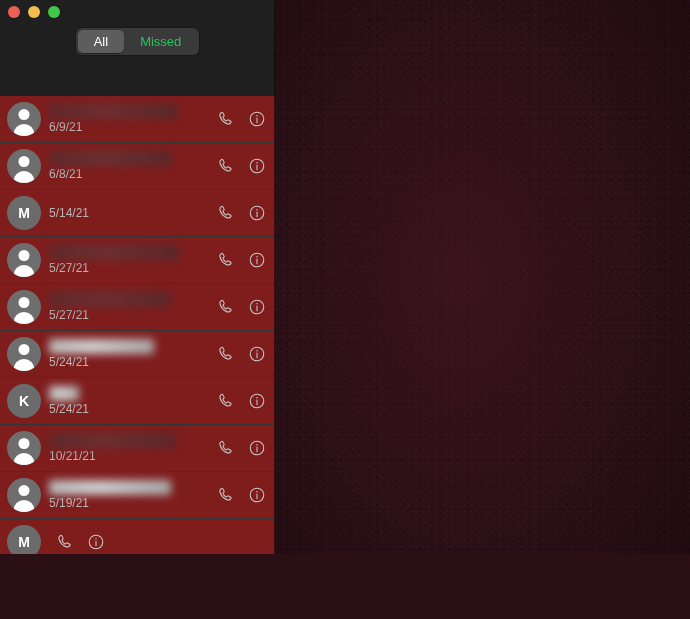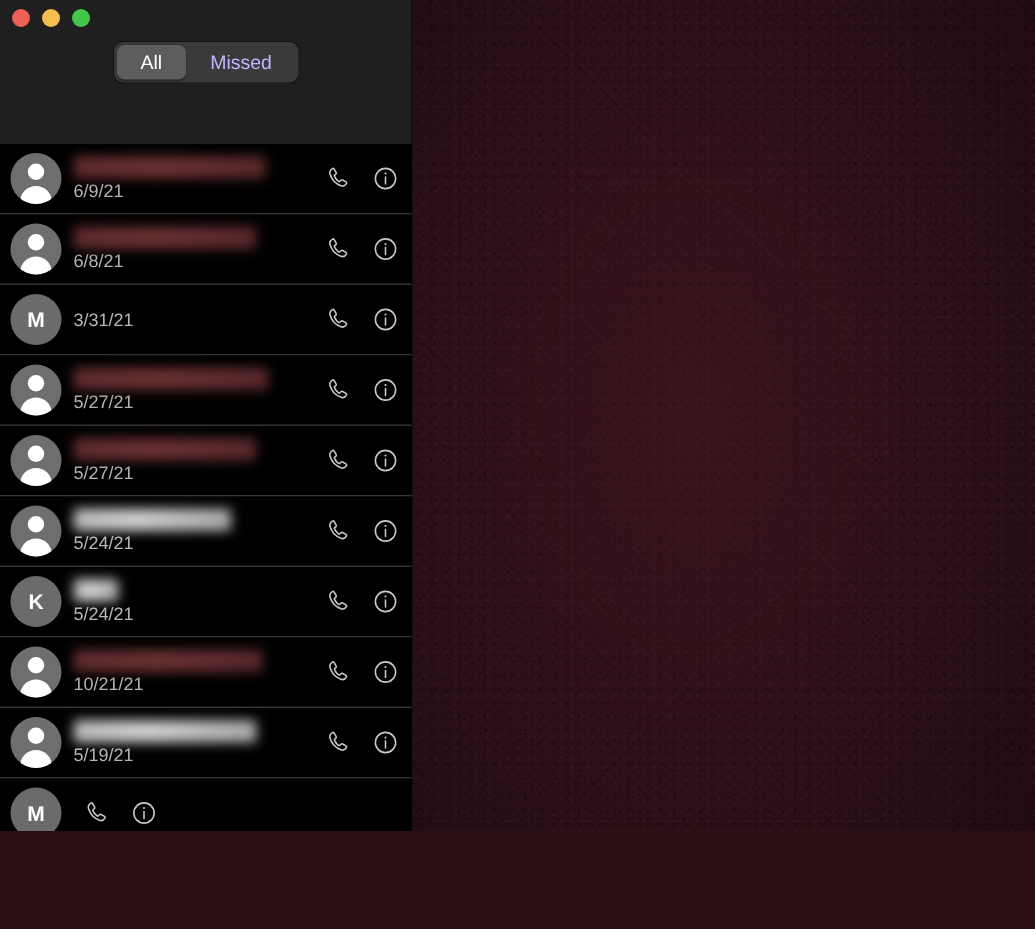--- a/index.html
+++ b/index.html
@@ -60,21 +60,21 @@
   .light.min{background:#f5bd4f;}
   .light.max{background:#43c74a;}
 
   
   .seg-wrap{display:flex;justify-content:center;margin-top:4px;}
   .segmented{
     display:flex;background:#3a3a3a;border-radius:6px;
     padding:2px;box-shadow:0 0 0 .5px rgba(0,0,0,.5);
   }
   .seg-btn{
-    font-size:13px;line-height:1;color:#c4b5fd;
+    font-size:13px;line-height:1;color:#22c55e;
     padding:5px 16px;border-radius:5px;border:none;background:transparent;
     font-family:"Liberation Sans","DejaVu Sans",sans-serif;
     cursor:default;white-space:nowrap;
   }
   .seg-btn.active{
     background:#5d5d5d;
     box-shadow:0 .5px 1px rgba(0,0,0,.45);
     color:#ffffff;
   }
 
@@ -91,21 +91,21 @@
   .search-input::placeholder{color:#8d8d8d;}
 
   
   .call-list{
     position:absolute;left:0;top:96px;width:275px;bottom:0;overflow:hidden;
   }
   .row{
     position:relative;display:flex;align-items:center;
     height:47px;box-sizing:border-box;
     border-bottom:1px solid #343434;
-    background:#000000;
+    background:#7f1d1d;
     padding-left:7px;padding-right:8px;
   }
   .avatar{
     flex:0 0 auto;width:34px;height:34px;border-radius:50%;
     background:#6b6b6b;
     display:flex;align-items:center;justify-content:center;
     color:#ffffff;font-size:14px;font-weight:bold;
     overflow:hidden;position:relative;
     margin-right:8px;
   }
@@ -215,21 +215,21 @@
                 <path d="M12 10.7v6.2" stroke-linecap="round"></path>
               </svg>
             </div>
           </div>
         </div>
         <div class="row">
           <div class="avatar">
             <span>M</span>
           </div>
           <div class="row-text">
-            <div class="date">3/31/21</div>
+            <div class="date">5/14/21</div>
           </div>
           <div class="row-actions">
             <div class="icon-btn">
               <svg width="18" height="18" viewBox="0 0 24 24" fill="none" stroke="#c9c9c9" stroke-width="1.4" stroke-linecap="round" stroke-linejoin="round">
                 <path d="M6.2 3.2c.5-.3 1.2-.1 1.5.4l1.7 3c.3.5.2 1.1-.2 1.5l-1 .9c-.3.3-.4.7-.2 1.1.7 1.5 2.1 3.3 3.6 4.4.4.3.9.2 1.2-.1l.9-.9c.4-.4 1-.5 1.5-.2l3 1.7c.5.3.7 1 .4 1.5-1 1.7-3 2.6-4.9 2-2.3-.7-4.6-2.4-6.2-4C5.9 12.4 4.5 10 4 8c-.5-1.9.5-3.8 2.2-4.8z"></path>
               </svg>
             </div>
             <div class="icon-btn">
               <svg width="18" height="18" viewBox="0 0 24 24" fill="none" stroke="#c9c9c9" stroke-width="1.4">
                 <circle cx="12" cy="12" r="9"></circle>

